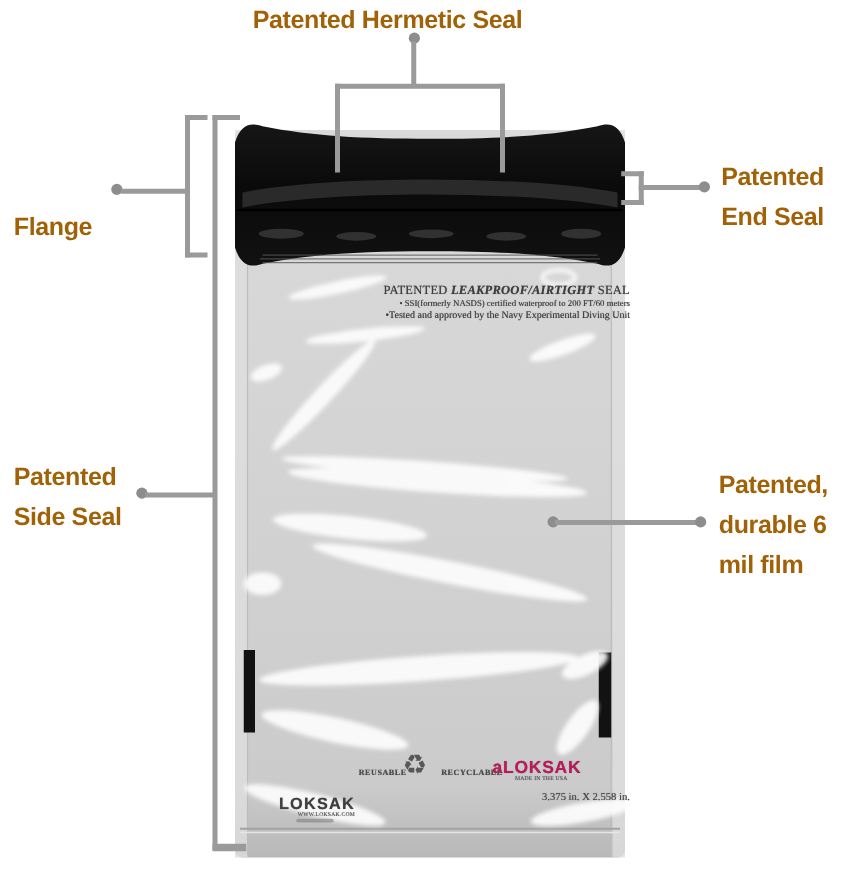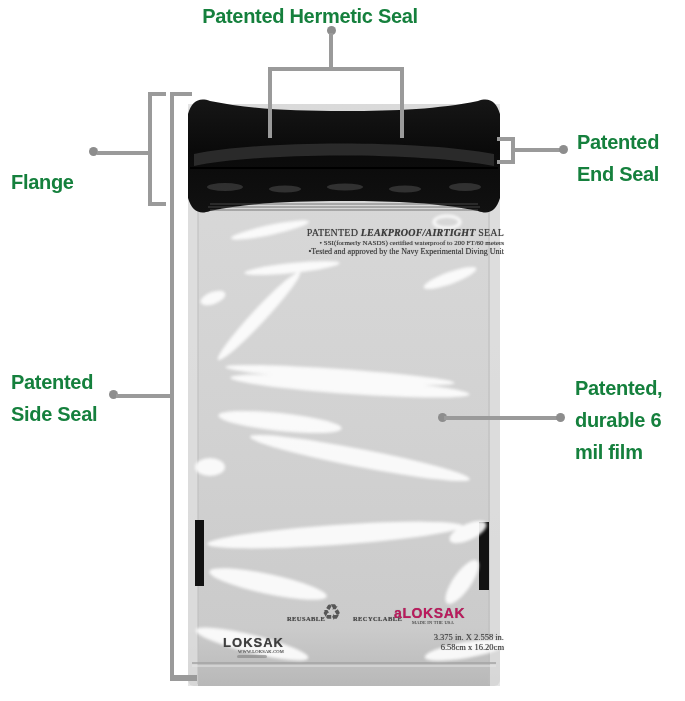--- a/index.html
+++ b/index.html
@@ -1,19 +1,19 @@
 <!DOCTYPE html>
 <html><head>
 <meta charset="utf-8">
 <style>
   html,body{margin:0;padding:0;background:#ffffff;}
   .figure{position:relative;width:685px;height:701px;background:#ffffff;overflow:hidden;
           font-family:"Liberation Sans",sans-serif;}
   
-  .callout{position:absolute;color:#15803d;font-weight:bold;font-size:20px;
+  .callout{position:absolute;color:#a16207;font-weight:bold;font-size:20px;
            line-height:32px;letter-spacing:-0.3px;}
   .callout.single{line-height:26px;}
   .center{text-align:center;}
   
   .cl-line{position:absolute;background:#9a9a9a;}
   .cl-dot{position:absolute;width:9px;height:9px;border-radius:50%;background:#8d8d8d;}
   
   .bagtext{position:absolute;font-family:"Liberation Serif",serif;color:#3d3d3d;
            text-align:right;text-shadow:0 0 0.7px #6a6a6a;z-index:2;}
   .bt1{left:186px;top:227px;width:318px;font-size:10px;letter-spacing:.2px;}
@@ -129,21 +129,20 @@
   </div>
   <div class="bagtext reusable">REUSABLE</div>
   <div class="bagtext recycle">♻</div>
   <div class="bagtext recyclable">RECYCLABLE</div>
   <div class="bagtext brand-right">
     <div class="logo">aLOKSAK</div>
     <div class="brand-sub">MADE IN THE USA</div>
   </div>
   <div class="bagtext dims">
     <div>3.375 in. X 2.558 in.</div>
-    <div>6.58cm x 16.20cm</div>
   </div>
 
   <div class="callout single center overlay" style="left:195px;top:3px;width:230px;">Patented Hermetic Seal</div>
 
   <div class="callout single overlay" style="left:11px;top:141px;margin-top:28px;">Flange</div>
 
   <div class="callout overlay" style="left:577px;top:126px;">
     <div>Patented</div>
     <div>End Seal</div>
   </div>

